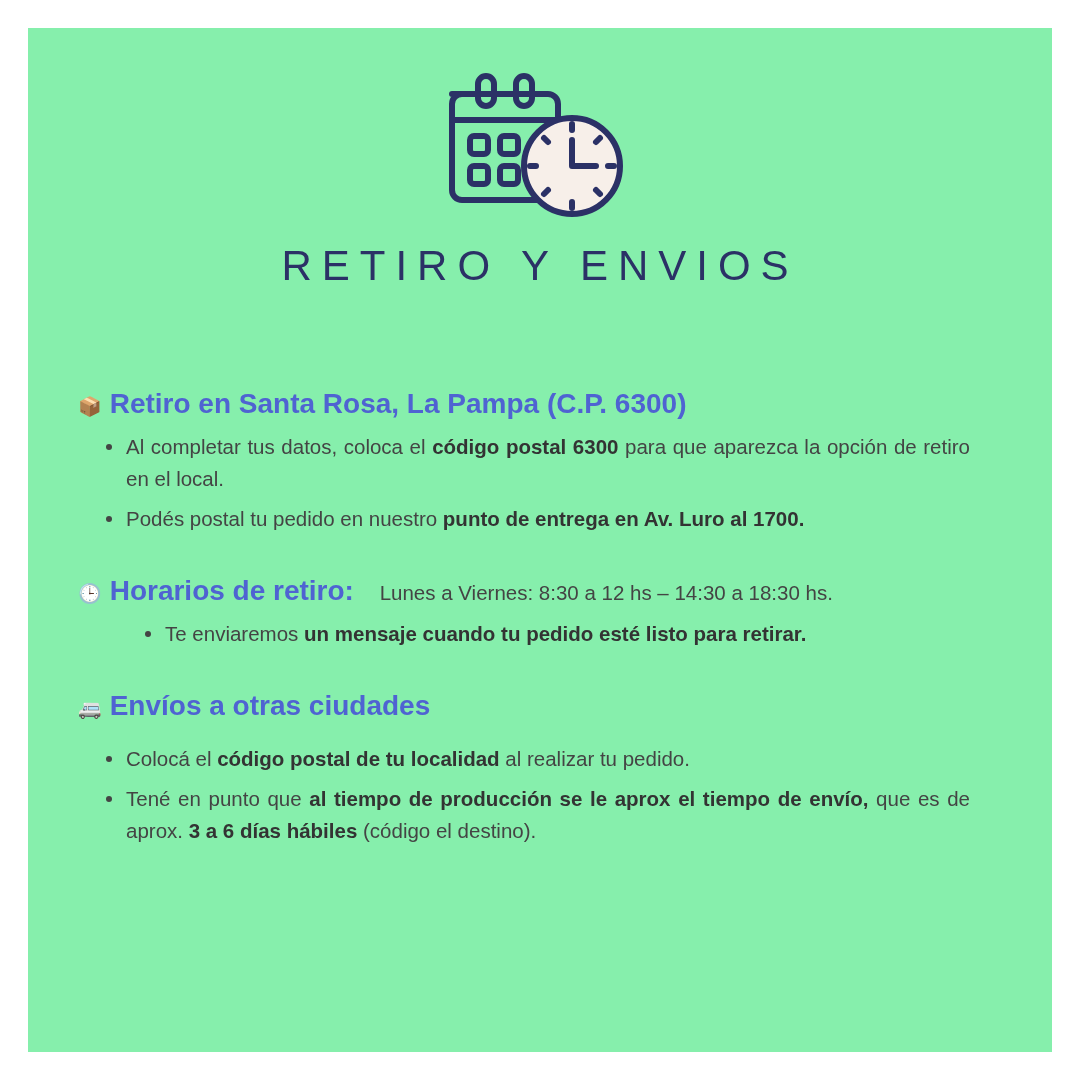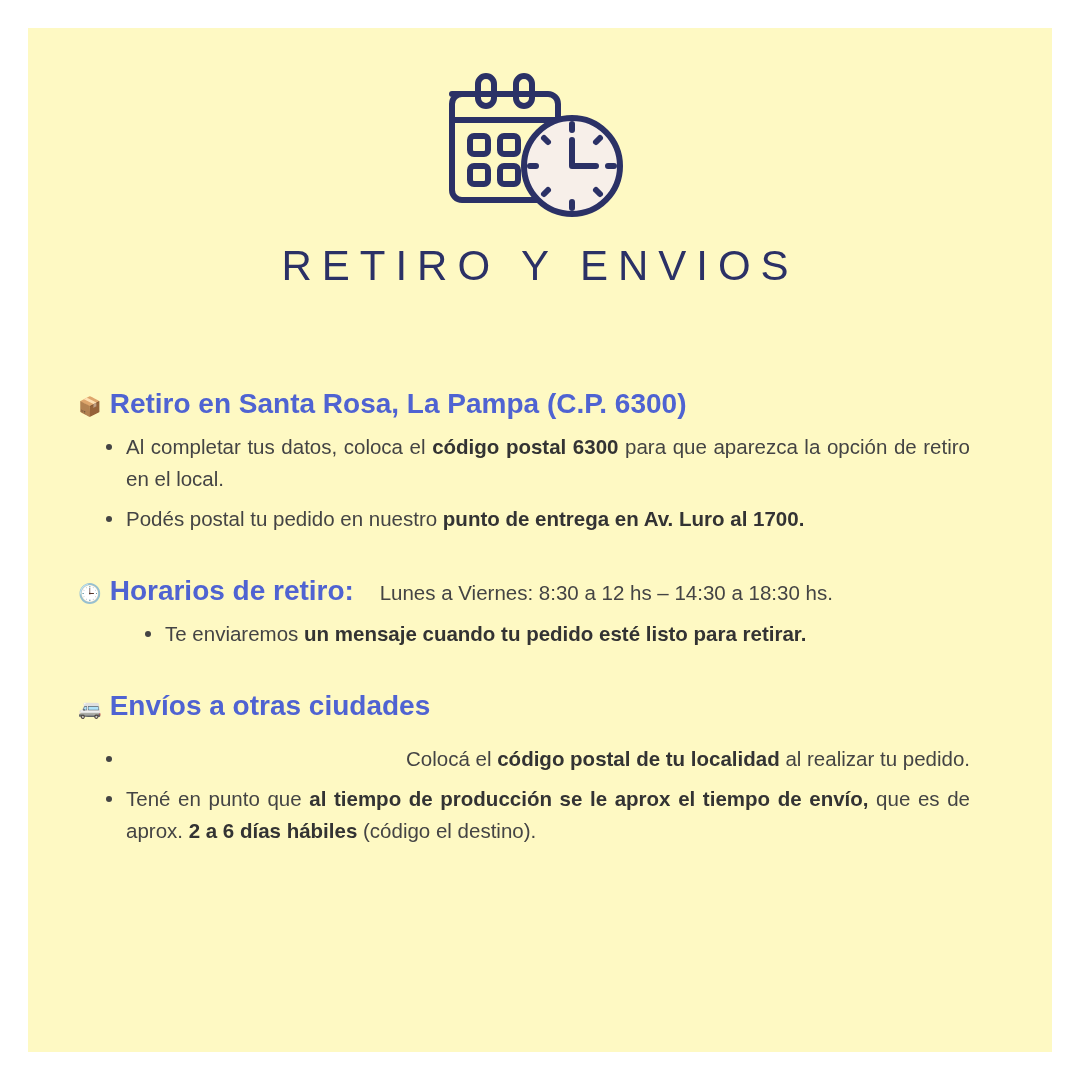--- a/index.html
+++ b/index.html
@@ -12,21 +12,21 @@
     background: #ffffff;
     font-family: "Liberation Sans", sans-serif;
     overflow: hidden;
   }
   .page {
     position: absolute;
     left: 28px;
     top: 28px;
     width: 1024px;
     height: 1024px;
-    background: #fef9c3;
+    background: #86efac;
     box-sizing: border-box;
     overflow: hidden;
   }
   .hero {
     padding-top: 40px;
     text-align: center;
   }
   .hero-icon {
     display: block;
     margin: 0 auto;
@@ -154,23 +154,23 @@
         </li>
       </ul>
     </div>
 
     <div class="block">
       <div class="sec-head">
         <span class="sec-emoji">🚐</span>
         <span class="sec-title">Envíos a otras ciudades</span>
       </div>
       <ul class="bullets">
-        <li class="nojust-item" style="text-align:right;margin-top:16px;">
+        <li class="nojust-item" style="text-align:left;margin-top:16px;">
           <span>Colocá el </span><b>código postal de tu localidad</b><span> al realizar tu pedido.</span>
         </li>
         <li>
-          <span>Tené en punto que </span><b>al tiempo de producción se le aprox el tiempo de envío,</b><span> que es de aprox. </span><b>2 a 6 días hábiles</b><span> (código el destino).</span>
+          <span>Tené en punto que </span><b>al tiempo de producción se le aprox el tiempo de envío,</b><span> que es de aprox. </span><b>3 a 6 días hábiles</b><span> (código el destino).</span>
         </li>
       </ul>
     </div>
 
   </div>
 </div>
 
 </body></html>

